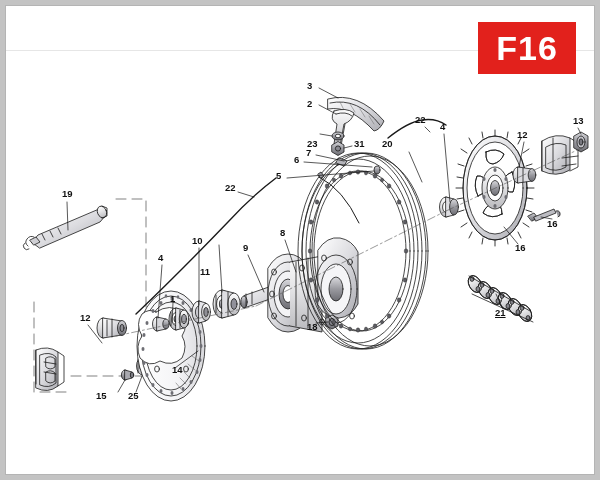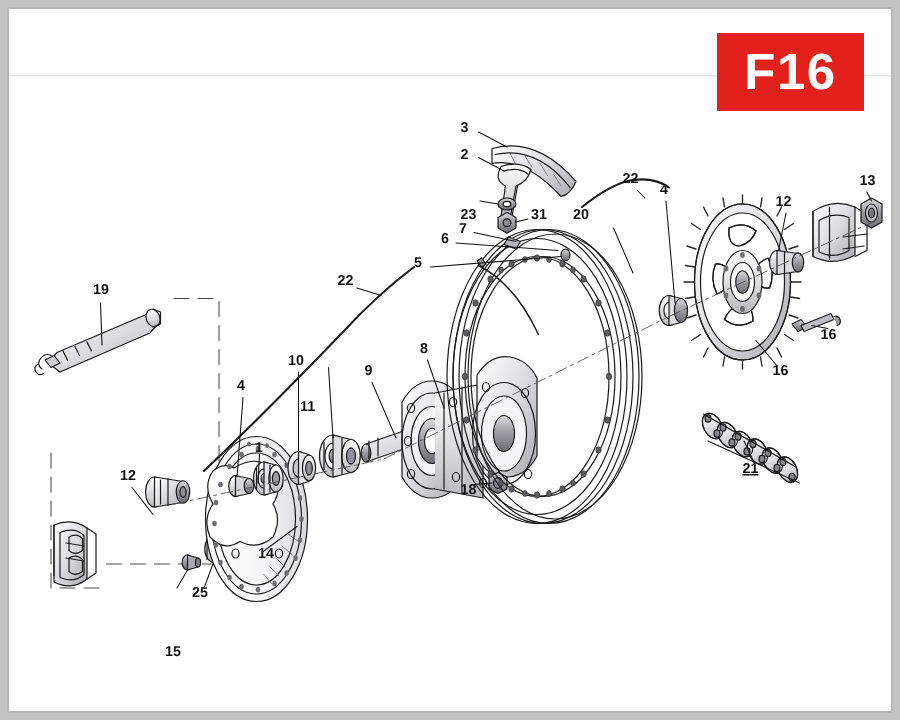--- a/index.html
+++ b/index.html
@@ -475,21 +475,21 @@
   <div class="lbl" style="left:288px;top:149px;">6</div>
   <div class="lbl" style="left:300px;top:142px;">7</div>
   <div class="lbl" style="left:274px;top:222px;">8</div>
   <div class="lbl" style="left:237px;top:237px;">9</div>
   <div class="lbl" style="left:186px;top:230px;">10</div>
   <div class="lbl" style="left:194px;top:227px;margin-top:34px;">11</div>
   <div class="lbl" style="left:74px;top:307px;">12</div>
   <div class="lbl" style="left:511px;top:124px;">12</div>
   <div class="lbl" style="left:567px;top:110px;">13</div>
   <div class="lbl" style="left:166px;top:359px;">14</div>
-  <div class="lbl" style="left:104px;top:385px;margin-top:39px;">15</div>
+  <div class="lbl" style="left:90px;top:385px;">15</div>
   <div class="lbl" style="left:509px;top:237px;">16</div>
   <div class="lbl" style="left:541px;top:213px;">16</div>
   <div class="lbl" style="left:301px;top:316px;">18</div>
   <div class="lbl" style="left:56px;top:183px;">19</div>
   <div class="lbl" style="left:376px;top:133px;">20</div>
   <div class="lbl" style="left:489px;top:302px;text-decoration:underline;">21</div>
   <div class="lbl" style="left:219px;top:177px;">22</div>
   <div class="lbl" style="left:409px;top:109px;">22</div>
   <div class="lbl" style="left:301px;top:121px;margin-top:12px;">23</div>
   <div class="lbl" style="left:348px;top:133px;">31</div>

